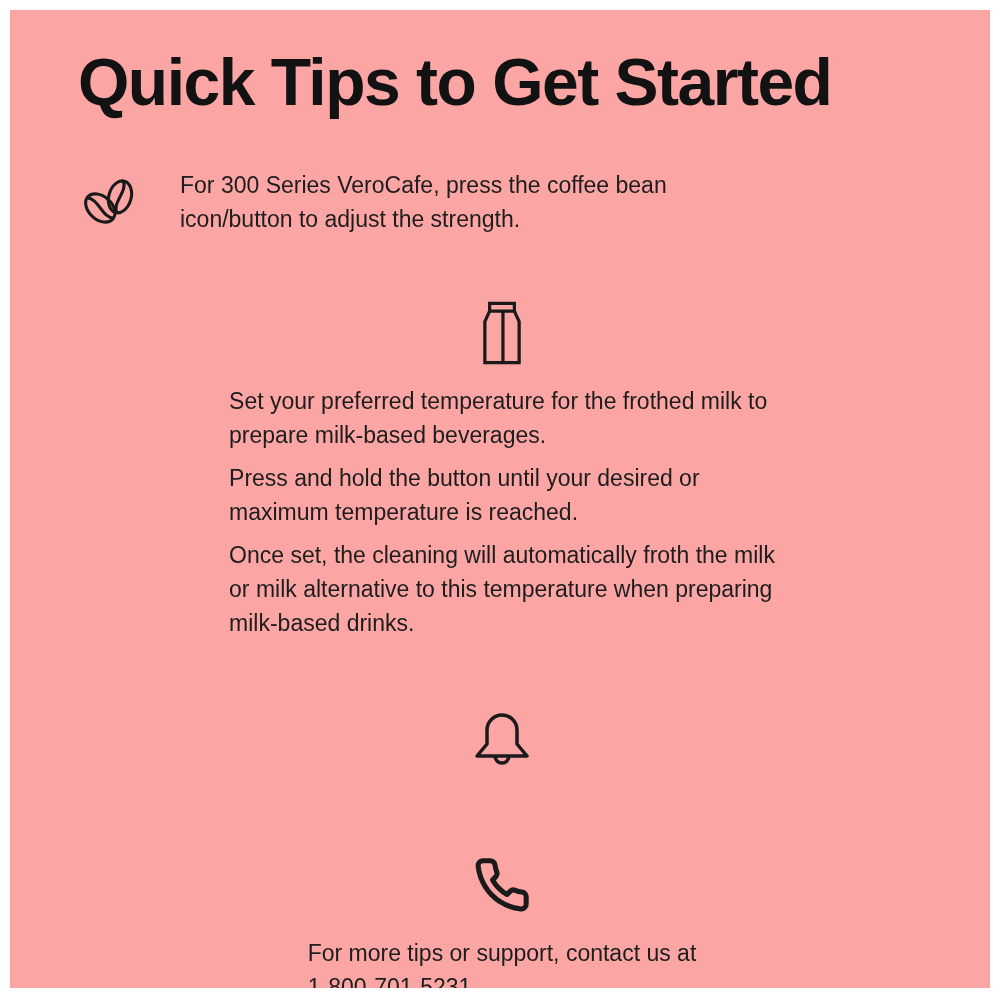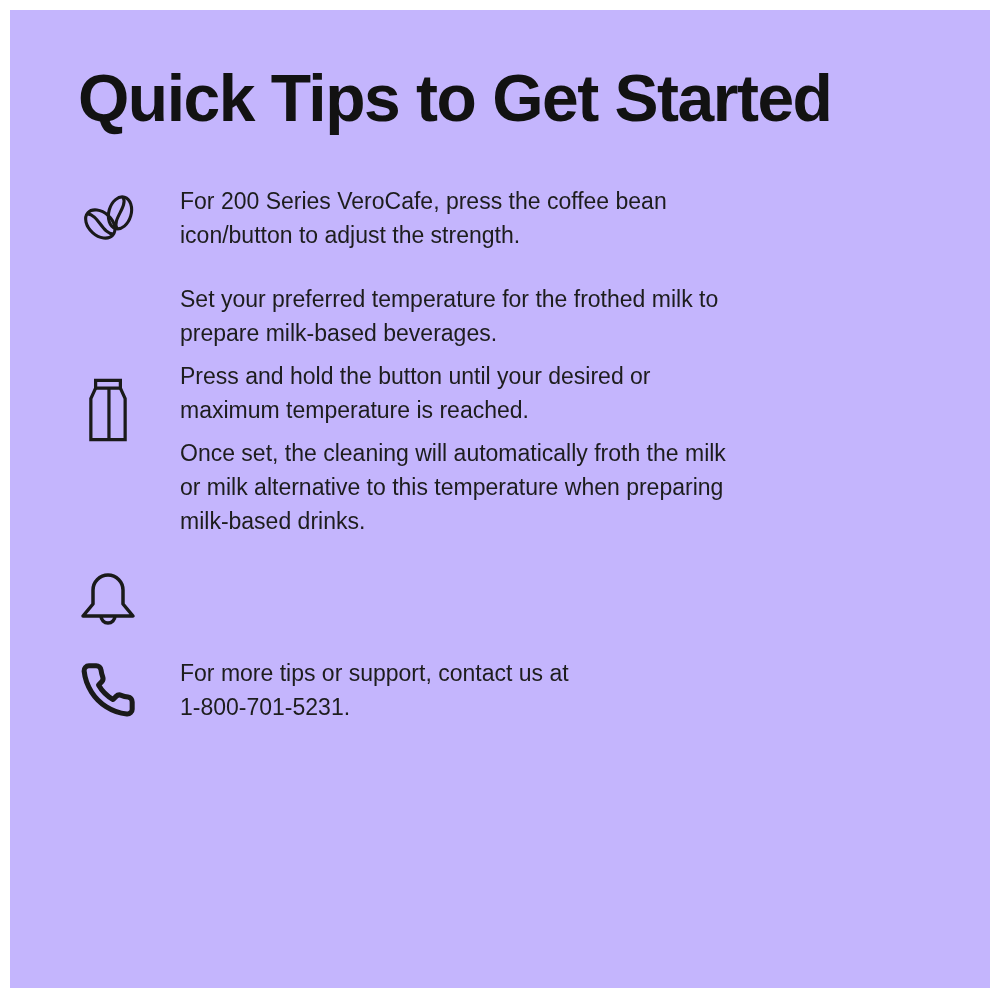--- a/index.html
+++ b/index.html
@@ -9,42 +9,43 @@
     height: 1000px;
     background: #ffffff;
     font-family: "Liberation Sans", sans-serif;
   }
   .card {
     position: absolute;
     left: 10px;
     top: 10px;
     right: 10px;
     bottom: 12px;
-    background: #c4b5fd;
-    padding: 52px 64px 0 68px;
+    background: #fca5a5;
+    padding: 36px 64px 0 68px;
     box-sizing: border-box;
     overflow: hidden;
   }
   h1.title {
     margin: 0;
     font-size: 66px;
     line-height: 1.12;
     font-weight: bold;
     letter-spacing: -1.5px;
     color: #121212;
   }
   .tips {
     margin-top: 48px;
   }
   .tip {
     display: flex;
     align-items: center;
   }
   .tip + .tip {
-    margin-top: 30px;
+    margin-top: 46px;
+    flex-direction: column;
   }
   .icon-col {
     flex: 0 0 102px;
     display: flex;
     justify-content: flex-start;
   }
   .icon-wrap {
     width: 60px;
     display: flex;
     justify-content: center;
@@ -86,21 +87,21 @@
               <path d="M-1.5,-19 C 7,-10 -7,10 1.5,19"></path>
             </g>
             <g transform="translate(49,25) rotate(16)" class="icon-stroke" stroke-width="3.6">
               <ellipse cx="0" cy="0" rx="13" ry="19"></ellipse>
               <path d="M-1.5,-18.5 C 7,-9.5 -7,9.5 1.5,18.5"></path>
             </g>
           </svg>
         </span>
       </div>
       <div class="text-col">
-        <p>For 200 Series VeroCafe, press the coffee bean
+        <p>For 300 Series VeroCafe, press the coffee bean
 icon/button to adjust the strength.</p>
       </div>
     </div>
 
     <div class="tip">
       <div class="icon-col">
         <span class="icon-wrap">
           <svg width="40" height="66" viewBox="0 0 42 68">
             <g class="icon-stroke" stroke-width="3.4" stroke-linejoin="miter">
               <path d="M8,3 H34 V11 H8 Z"></path>

